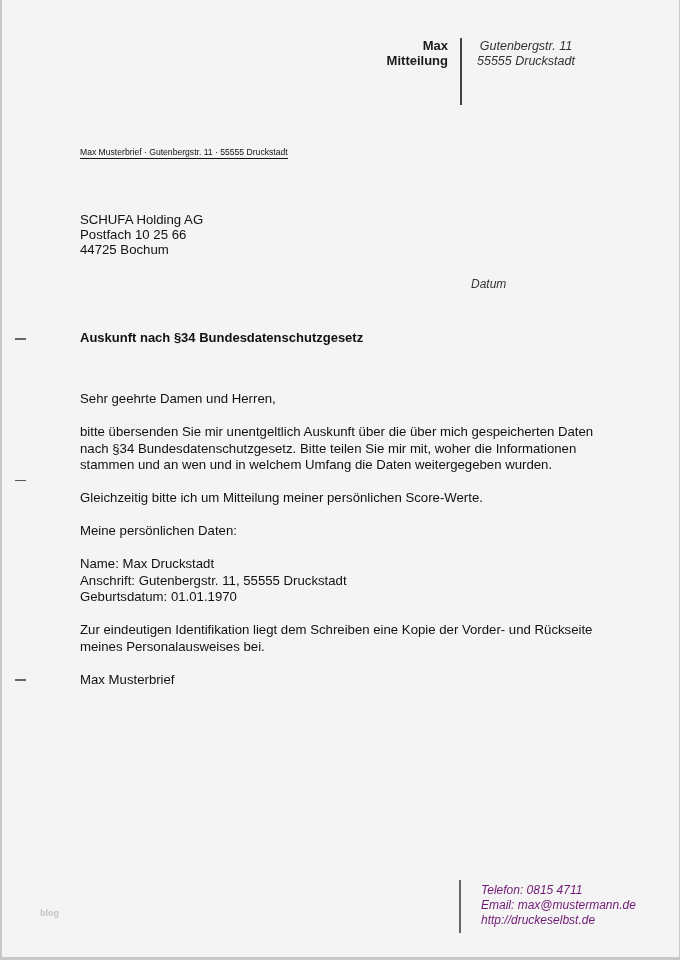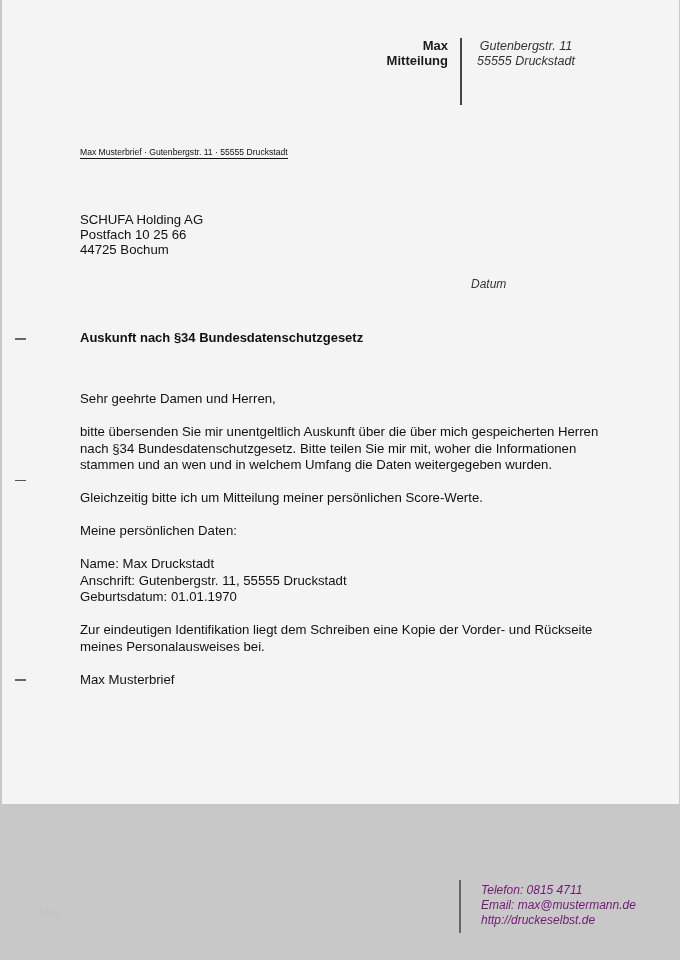--- a/index.html
+++ b/index.html
@@ -10,21 +10,21 @@
       width: 680px;
       height: 960px;
       background: #c8c8c8;
       font-family: "Liberation Sans", "DejaVu Sans", sans-serif;
       color: #111;
       overflow: hidden;
     }
     .page {
       position: relative;
       width: 677px;
-      height: 804px;
+      height: 957px;
       margin-left: 2px;
       background: #f4f4f4;
     }
     .abs { position: absolute; }
 
     
     .sender-name {
       right: 231px;
       top: 38px;
       text-align: right;
@@ -162,21 +162,21 @@
 
   <div class="abs fold-mark thick" style="top:338px;"></div>
   <div class="abs fold-mark" style="top:480px;"></div>
   <div class="abs fold-mark thick" style="top:679px;"></div>
 
   <div class="abs subject">Auskunft nach §34 Bundesdatenschutzgesetz</div>
 
   <div class="abs body">
     <p>Sehr geehrte Damen und Herren,</p>
     <p>
-      <span class="line">bitte übersenden Sie mir unentgeltlich Auskunft über die über mich gespeicherten Herren</span>
+      <span class="line">bitte übersenden Sie mir unentgeltlich Auskunft über die über mich gespeicherten Daten</span>
       <span class="line">nach §34 Bundesdatenschutzgesetz. Bitte teilen Sie mir mit, woher die Informationen</span>
       <span class="line">stammen und an wen und in welchem Umfang die Daten weitergegeben wurden.</span>
     </p>
     <p>Gleichzeitig bitte ich um Mitteilung meiner persönlichen Score-Werte.</p>
     <p>Meine persönlichen Daten:</p>
     <p>
       <span class="line">Name: Max Druckstadt</span>
       <span class="line">Anschrift: Gutenbergstr. 11, 55555 Druckstadt</span>
       <span class="line">Geburtsdatum: 01.01.1970</span>
     </p>

